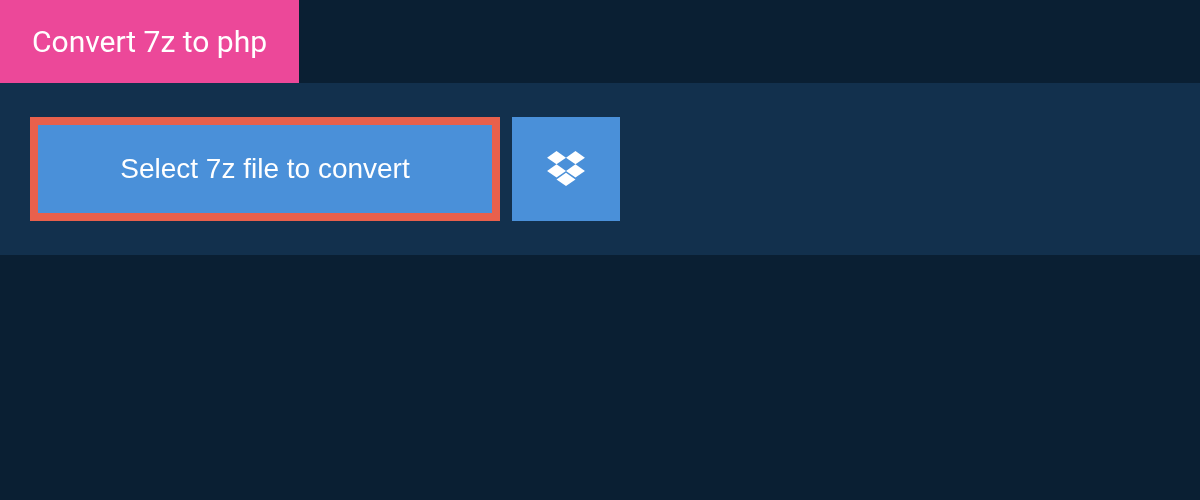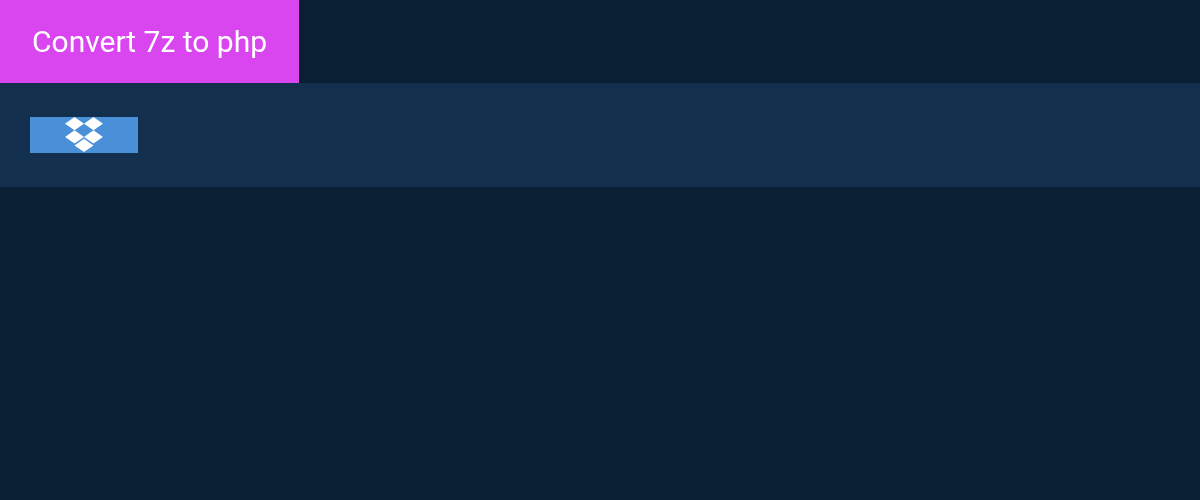--- a/index.html
+++ b/index.html
@@ -11,21 +11,21 @@
       width: 1200px;
       height: 500px;
       background: #0a1f33;
       font-family: -apple-system, BlinkMacSystemFont, "Segoe UI", Roboto, Helvetica, Arial, sans-serif;
       overflow: hidden;
     }
     .tab-container {
       display: flex;
     }
     .tab {
-      background: #d946ef;
+      background: #ec4899;
       color: #ffffff;
       font-size: 30px;
       font-weight: 400;
       padding: 24px 32px;
       display: inline-block;
     }
     .content-panel {
       background: #12304d;
       padding: 34px 30px;
       display: flex;
@@ -63,20 +63,23 @@
 </head>
 <body>
 
 <div class="tab-container">
   <div class="tab">
     <span>Convert 7z to php</span>
   </div>
 </div>
 
 <div class="content-panel">
+  <button class="select-button">
+    <span>Select 7z file to convert</span>
+  </button>
   <button class="dropbox-button">
     <svg class="dropbox-icon" viewBox="0 0 40 38">
       <polygon points="10,0 20,7 10,14 0,7"></polygon>
       <polygon points="30,0 40,7 30,14 20,7"></polygon>
       <polygon points="10,14 20,21 10,28 0,21"></polygon>
       <polygon points="30,14 40,21 30,28 20,21"></polygon>
       <polygon points="20,23 30,30 20,37 10,30"></polygon>
     </svg>
   </button>
 </div>

